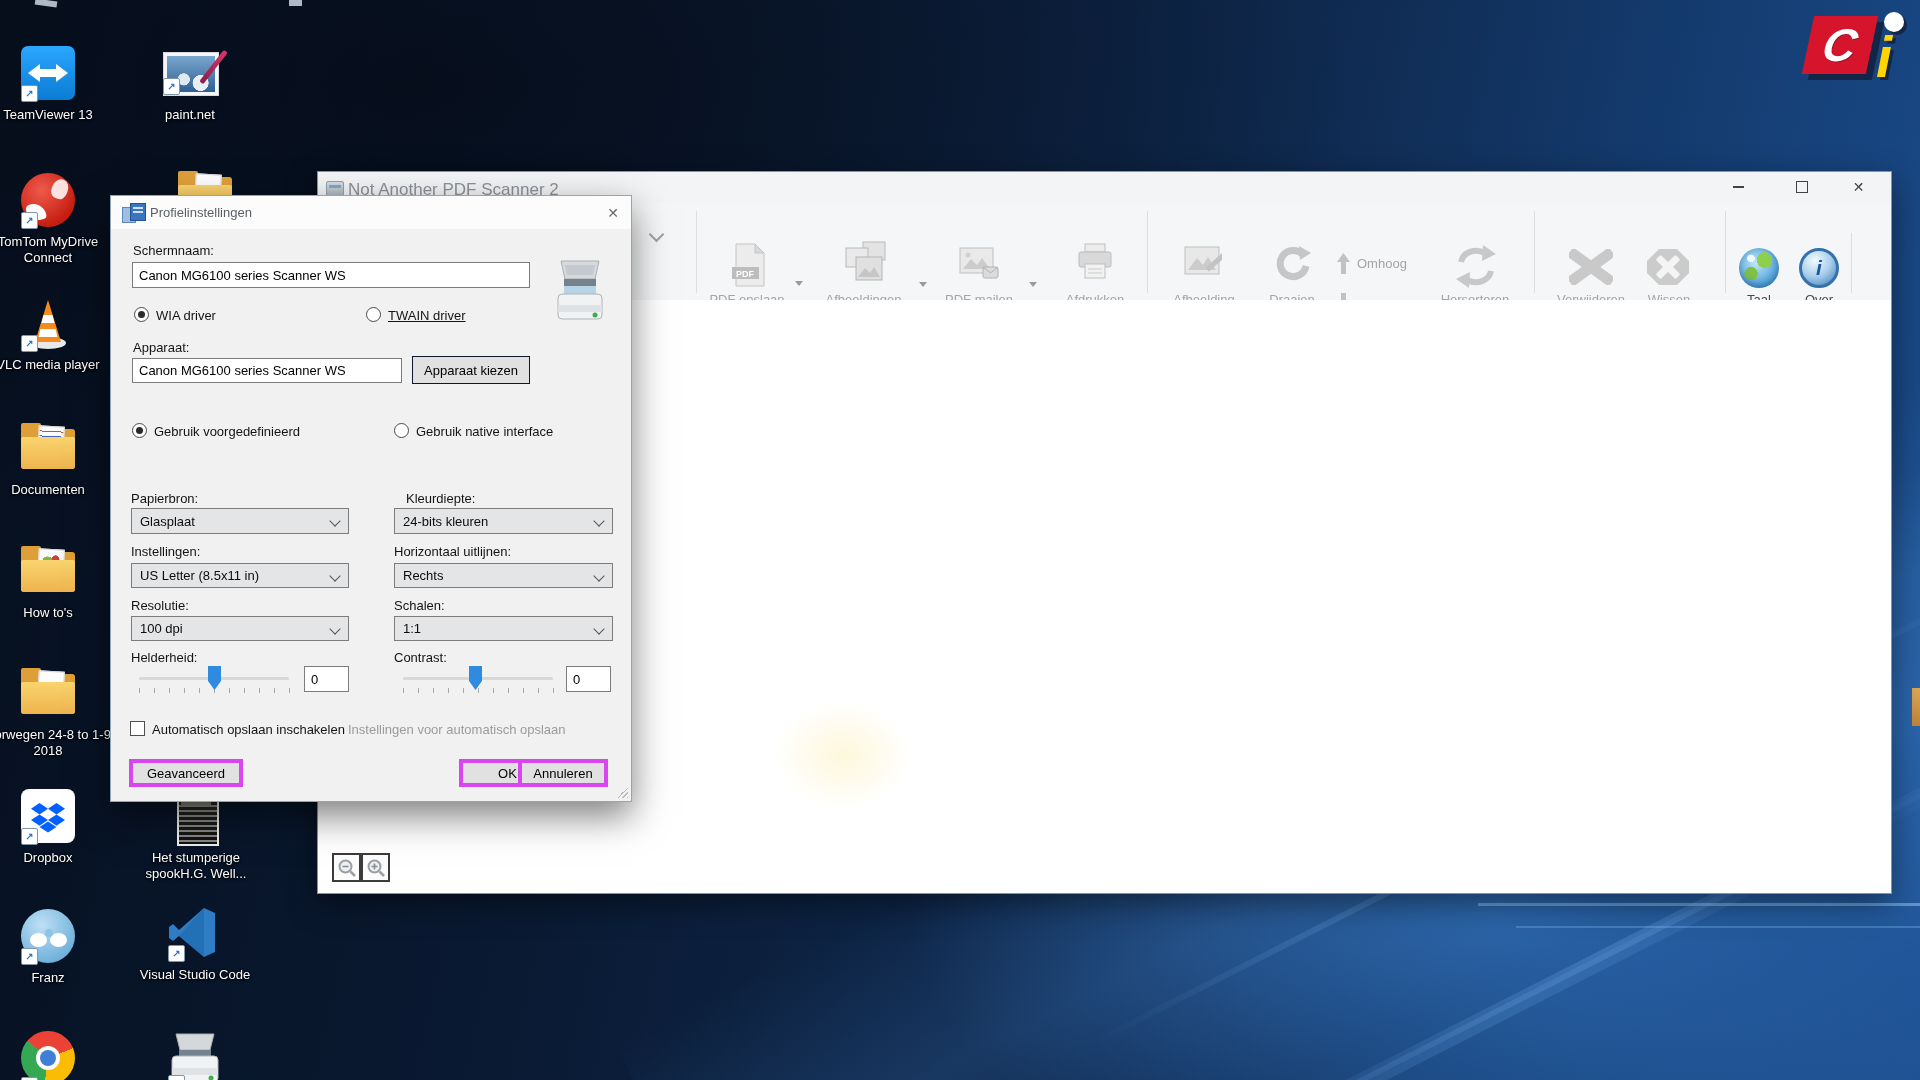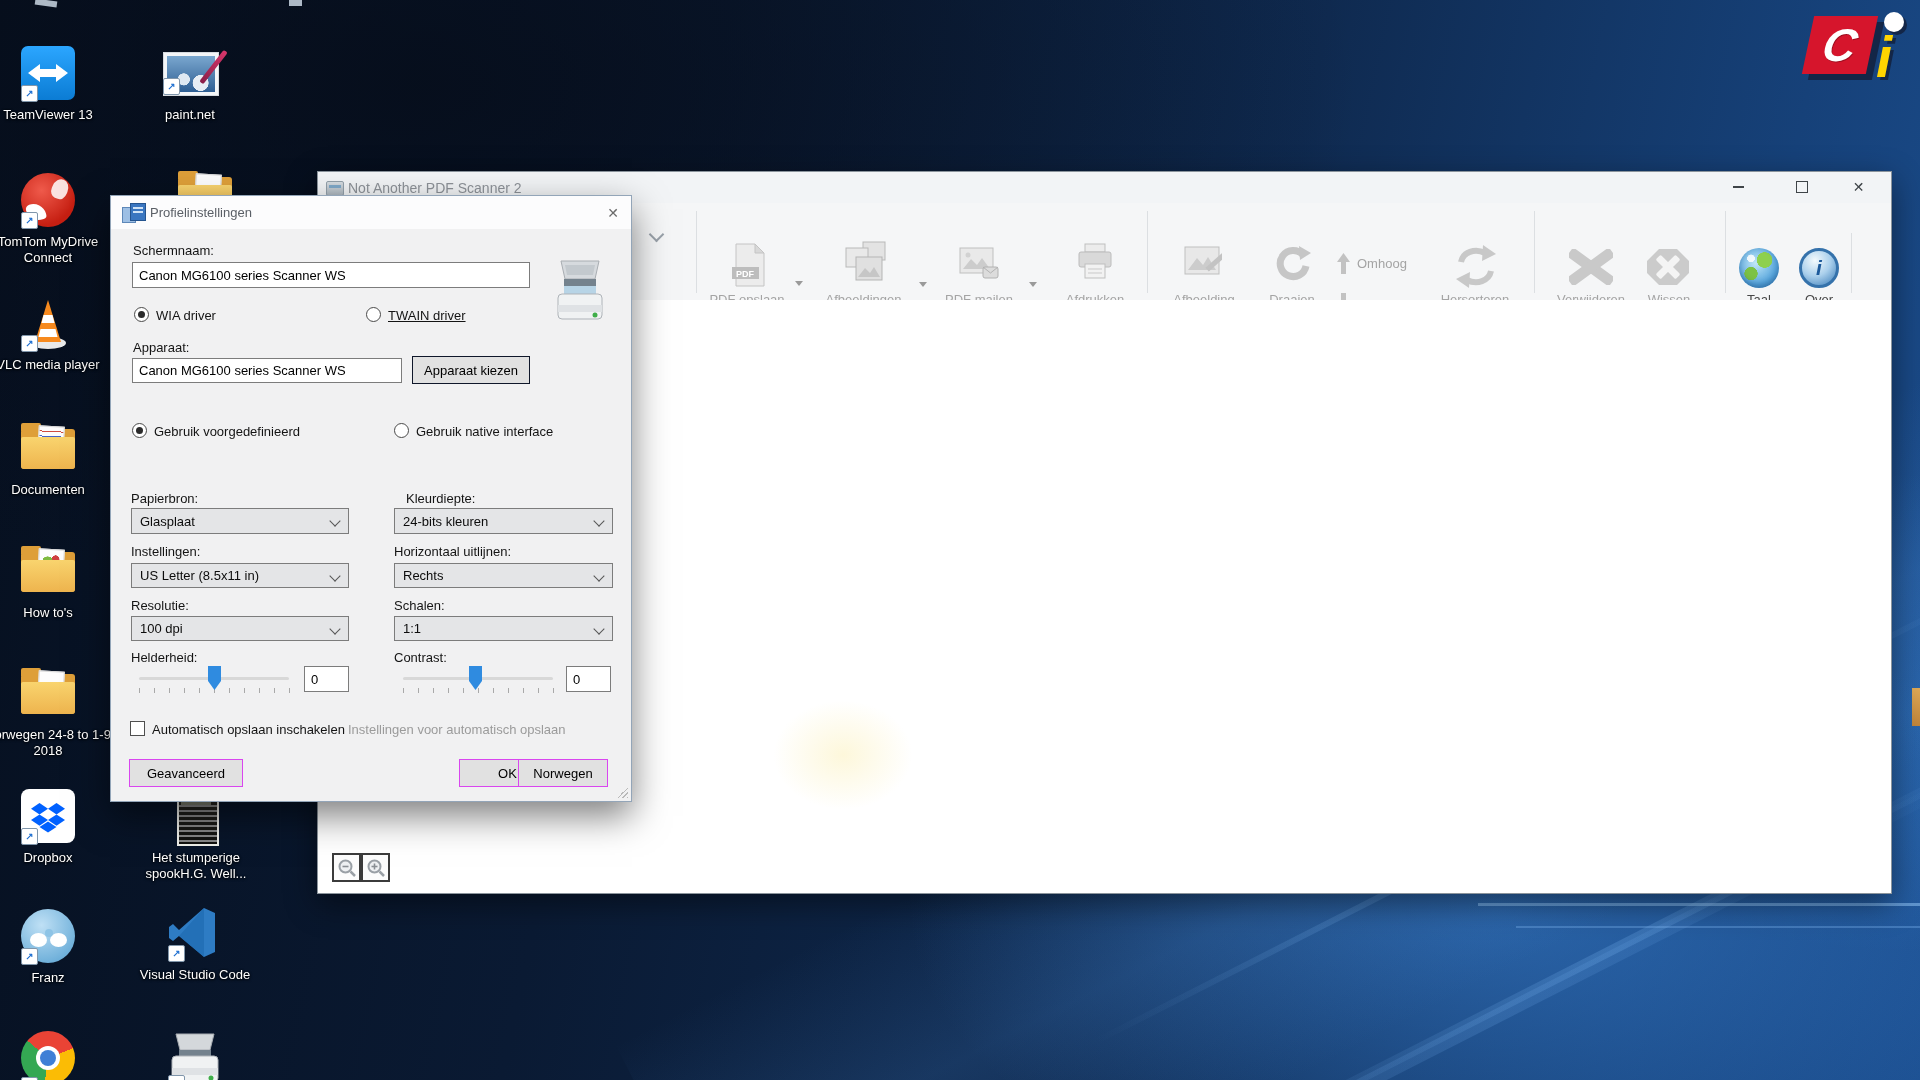--- a/index.html
+++ b/index.html
@@ -85,21 +85,21 @@
     background:conic-gradient(from -50deg,#ea4335 0 33%,#fbbc05 0 66%,#34a853 0 100%);}
   .chr::before{content:"";position:absolute;left:15px;top:15px;width:24px;height:24px;border-radius:50%;background:#fff;}
   .chr::after{content:"";position:absolute;left:19px;top:19px;width:16px;height:16px;border-radius:50%;background:#3f7fd6;}
   
   .scn{position:absolute;left:2px;top:2px;}
 
   
   .naps2{left:317px;top:171px;width:1575px;height:723px;background:#fff;z-index:5;
     border:1px solid #8b949c;box-shadow:0 10px 30px rgba(0,0,0,.45);box-sizing:border-box;}
   .n-title{position:absolute;left:0;top:0;right:0;height:31px;background:#f2f4f6;}
-  .n-title-text{position:absolute;left:30px;top:8px;font-size:14px;color:#8d9298;white-space:nowrap;}
+  .n-title-text{position:absolute;left:30px;top:8px;font-size:17px;color:#8d9298;white-space:nowrap;}
   .n-ico{position:absolute;left:8px;top:9px;width:16px;height:13px;background:linear-gradient(180deg,#d7dde2,#aeb8c0);border:1px solid #93a0aa;border-radius:2px;}
   .n-ico::before{content:"";position:absolute;left:2px;top:3px;right:2px;height:3px;background:#7fa9c9;}
   .cap{position:absolute;top:0;width:45px;height:30px;display:flex;align-items:center;justify-content:center;color:#3f4448;}
   .cap.min{left:1398px;} .cap.max{left:1461px;} .cap.cls{left:1518px;font-size:14px;}
   .cap .bar{width:11px;height:1.5px;background:#3f4448;}
   .cap .box{width:10px;height:10px;border:1.2px solid #3f4448;}
   .n-toolbar{position:absolute;left:0;top:31px;right:0;height:97px;background:#f5f6f7;border-bottom:1px solid #d2d5d9;}
   .tsep{position:absolute;top:8px;width:1px;height:82px;background:#dcdfe2;}
   .tlabel{position:absolute;font-size:13px;color:#a4a4a4;text-align:center;line-height:17px;}
   .tlabel.on{color:#474747;}
@@ -138,21 +138,21 @@
   .txt{position:absolute;background:#fff;border:1px solid #7c7c7c;box-sizing:border-box;height:26px;
     font:13px "Liberation Sans","DejaVu Sans",sans-serif;padding:0 6px;color:#000;display:flex;align-items:center;}
   input.txt{display:block;line-height:24px;}
   .selbox{position:absolute;height:26px;background:#e4e5e7;border:1px solid #7c7c7c;box-sizing:border-box;
     display:flex;align-items:center;padding:0 24px 0 8px;color:#0c0c0c;}
   .selbox::after{content:"";position:absolute;right:9px;top:8px;width:7px;height:7px;
     border-right:1.6px solid #565656;border-bottom:1.6px solid #565656;transform:rotate(45deg);}
   .radio{position:absolute;width:15px;height:15px;border:1px solid #4a4a4a;border-radius:50%;background:#fff;box-sizing:border-box;}
   .radio.sel::after{content:"";position:absolute;left:3px;top:3px;width:7px;height:7px;border-radius:50%;background:#2b2b2b;}
   .chk{position:absolute;width:15px;height:15px;border:1px solid #4f4f4f;background:#fff;box-sizing:border-box;}
-  .dbtn{position:absolute;height:28px;background:#e1e1e1;border:1px solid #d946ef;box-sizing:border-box;
+  .dbtn{position:absolute;height:28px;background:#e1e1e1;border:4px solid #d946ef;box-sizing:border-box;
     display:flex;align-items:center;justify-content:center;color:#000;}
   .dbtn.focus{border:1px solid #0f172a;}
   .track{position:absolute;height:3px;background:#d8d8d8;border-radius:2px;}
   .ticks{position:absolute;height:5px;width:151px;
     background:repeating-linear-gradient(90deg,#a9a9a9 0 1px,transparent 1px 15px);}
   .thumb{position:absolute;width:13px;height:24px;background:#2f8be0;
     clip-path:polygon(0 0,100% 0,100% 62%,50% 100%,0 62%);}
   .glink{position:absolute;color:#9b9b9b;}
   .grip{position:absolute;right:3px;bottom:3px;width:11px;height:11px;
     background:
@@ -587,21 +587,21 @@
   <div class="ticks" style="left:292px;top:492px;"></div>
   <div class="thumb" style="left:358px;top:470px;"></div>
   <div class="txt" style="left:455px;top:470px;width:45px;">0</div>
 
   <span class="chk" style="left:19px;top:525px;"></span>
   <div class="lbl" style="left:41px;top:526px;">Automatisch opslaan inschakelen</div>
   <div class="glink" style="left:237px;top:526px;">Instellingen voor automatisch opslaan</div>
 
   <div class="dbtn" style="left:18px;top:563px;width:114px;">Geavanceerd</div>
   <div class="dbtn" style="left:315px;top:563px;width:97px;margin-left:33px;">OK</div>
-  <div class="dbtn" style="left:407px;top:563px;width:90px;">Norwegen</div>
+  <div class="dbtn" style="left:407px;top:563px;width:90px;">Annuleren</div>
   <div class="grip"></div>
 </div>
 
 <div class="abs cilogo">
   <div class="ci-shadow"></div>
   <div class="ci-red">
     <span class="ci-c">C</span>
   </div>
   <span class="ci-i">i</span>
   <span class="ci-dot"></span>

